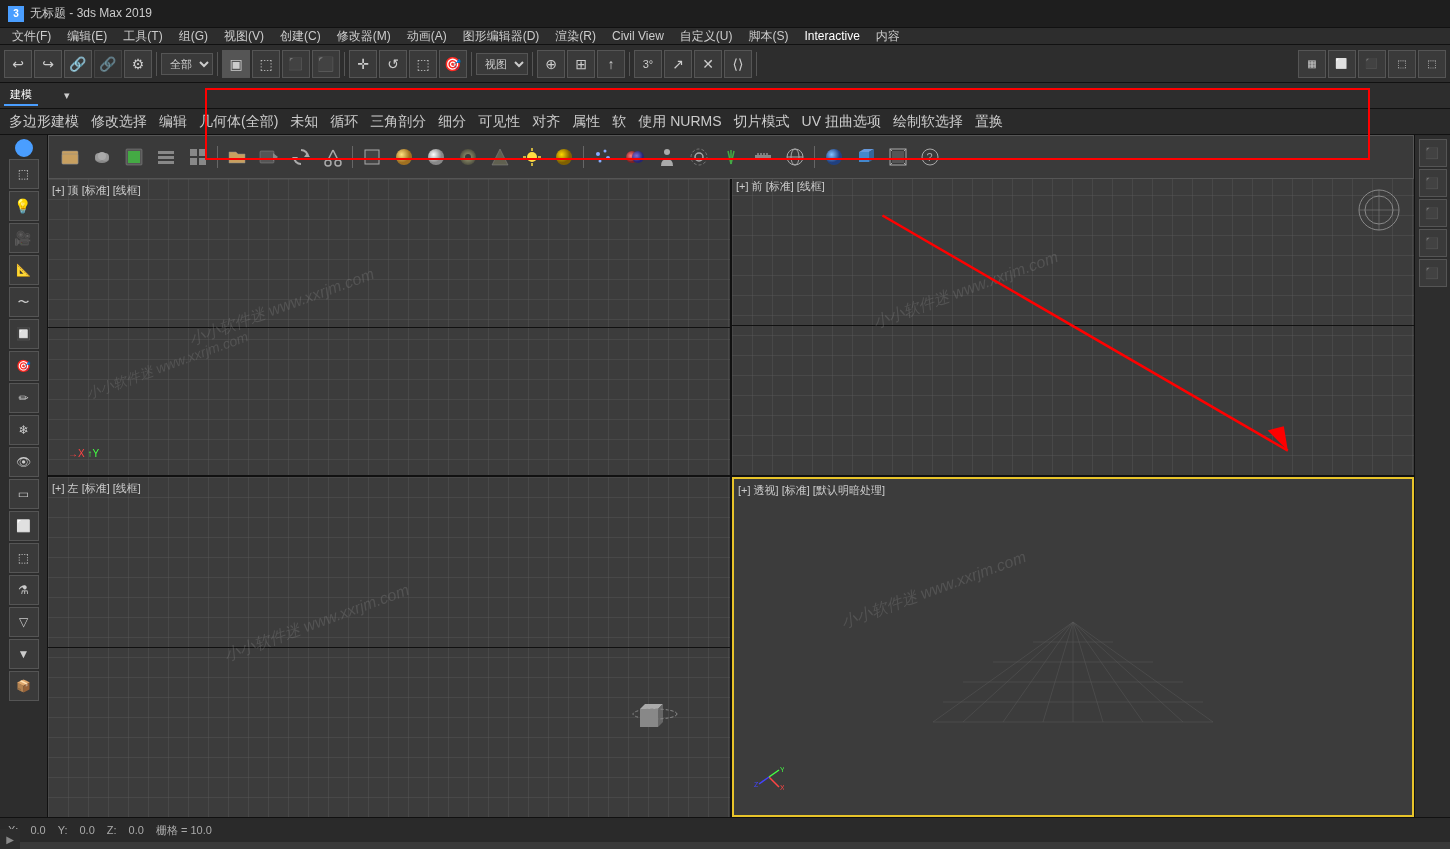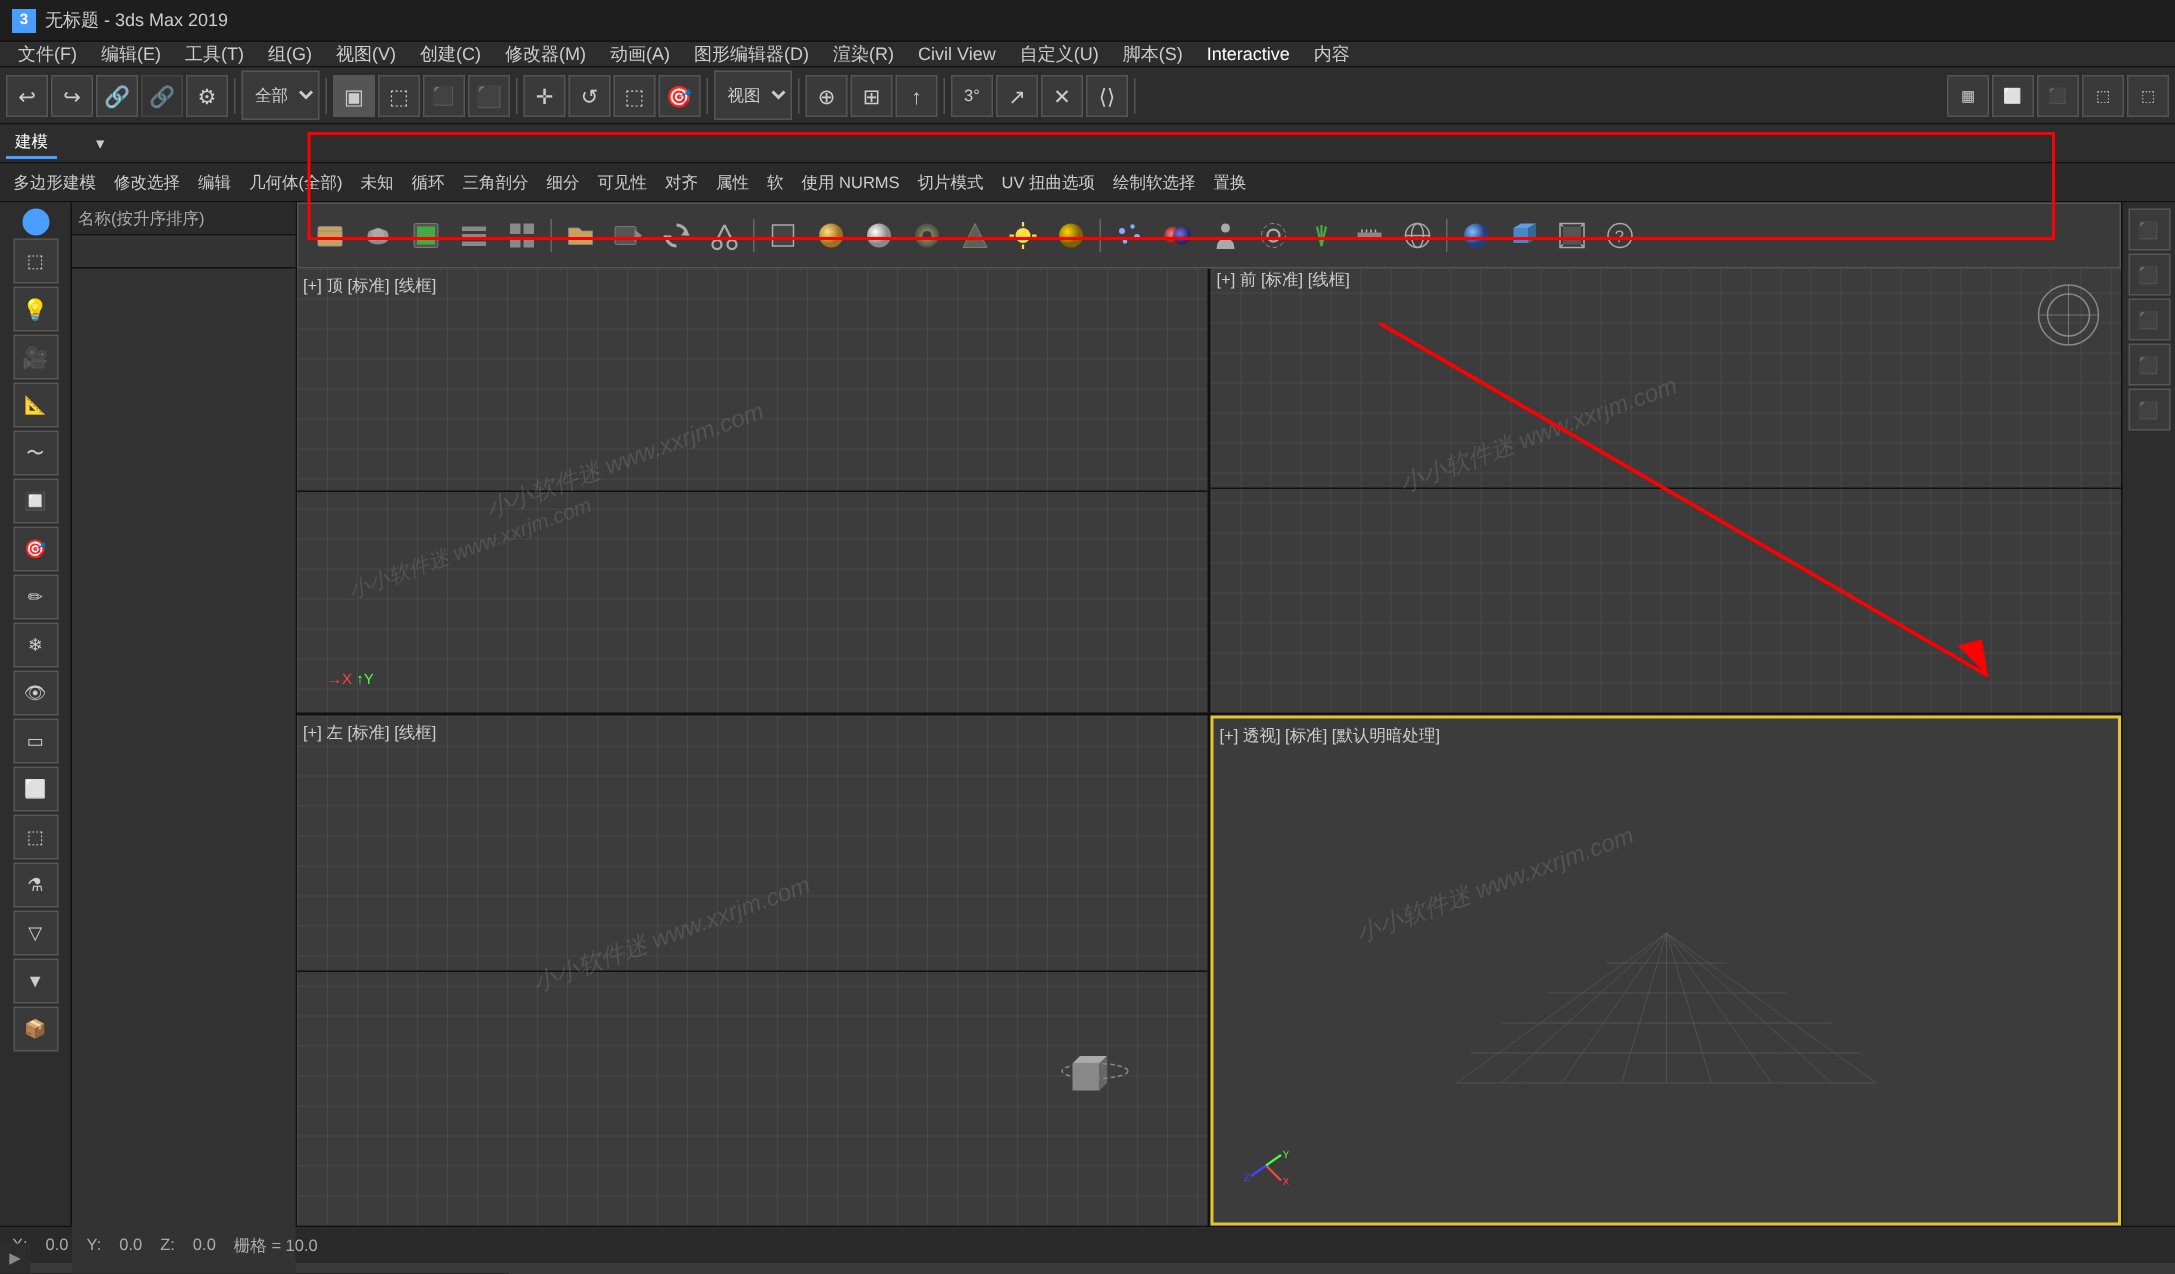--- a/index.html
+++ b/index.html
@@ -112,21 +112,21 @@
       background: #2a2a2a;
       display: flex;
       align-items: center;
       padding: 0 4px;
       border-bottom: 1px solid #111;
       gap: 2px;
     }
     #edit-toolbar .edit-item {
       padding: 2px 5px;
       cursor: pointer;
-      font-size: 11px;
+      font-size: 14px;
       color: #cccccc;
     }
 
     
     #workspace {
       display: flex;
       height: calc(849px - 28px - 24px - 38px - 26px - 26px - 25px);
       
     }
 
@@ -393,21 +393,21 @@
       bottom: 30px;
       left: 50%;
       transform: translateX(-50%);
     }
 
     
     .toolbar-select {
       background: #3a3a3a;
       border: 1px solid #555;
       color: #ccc;
-      height: 33px;
+      height: 22px;
       font-size: 11px;
       padding: 0 4px;
       cursor: pointer;
     }
   </style>
 </head>
 <body>
 
 <div id="title-bar">
   <div class="title-icon">3</div>
@@ -515,27 +515,20 @@
     <div class="left-btn">👁</div>
     <div class="left-btn">▭</div>
     <div class="left-btn">⬜</div>
     <div class="left-btn">⬚</div>
     <div class="left-btn">⚗</div>
     <div class="left-btn">▽</div>
     <div class="left-btn">▼</div>
     <div class="left-btn">📦</div>
   </div>
 
-  <div id="name-panel">
-    <div id="name-panel-header">
-      <span>名称(按升序排序)</span>
-    </div>
-    <input id="name-search" type="text" style="">
-    <div id="name-list"></div>
-  </div>
 
   <div id="viewports">
 
     <div id="material-toolbar" style="position:absolute;top:0;left:0;right:0;z-index:20;height:44px;background:#3a3a3a;display:flex;align-items:center;padding:0 6px;gap:2px;border-bottom:1px solid #555;">
 
       <div class="mat-btn" title="打开文件">
         <svg width="22" height="22" viewBox="0 0 22 22">
             <rect x="3" y="5" width="16" height="13" rx="1" fill="#c8a060" stroke="#888" stroke-width="0.5"></rect>
             <rect x="3" y="8" width="16" height="10" rx="1" fill="#c8a060" stroke="#888" stroke-width="0.5"></rect>
           </svg>

